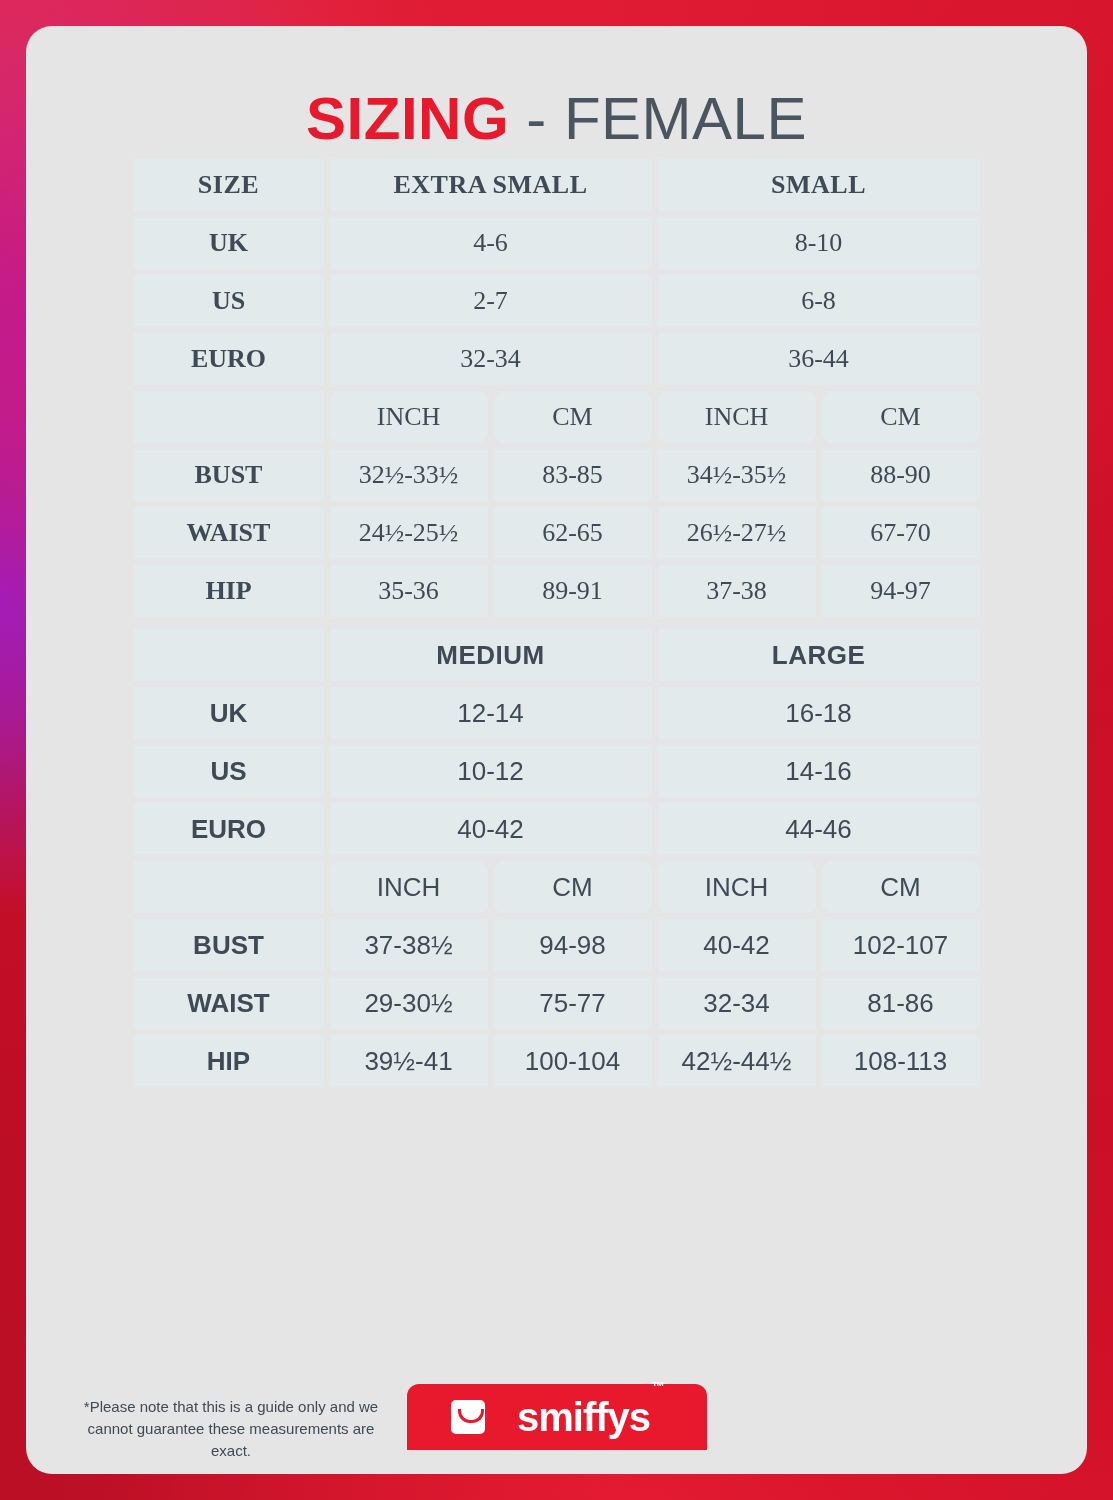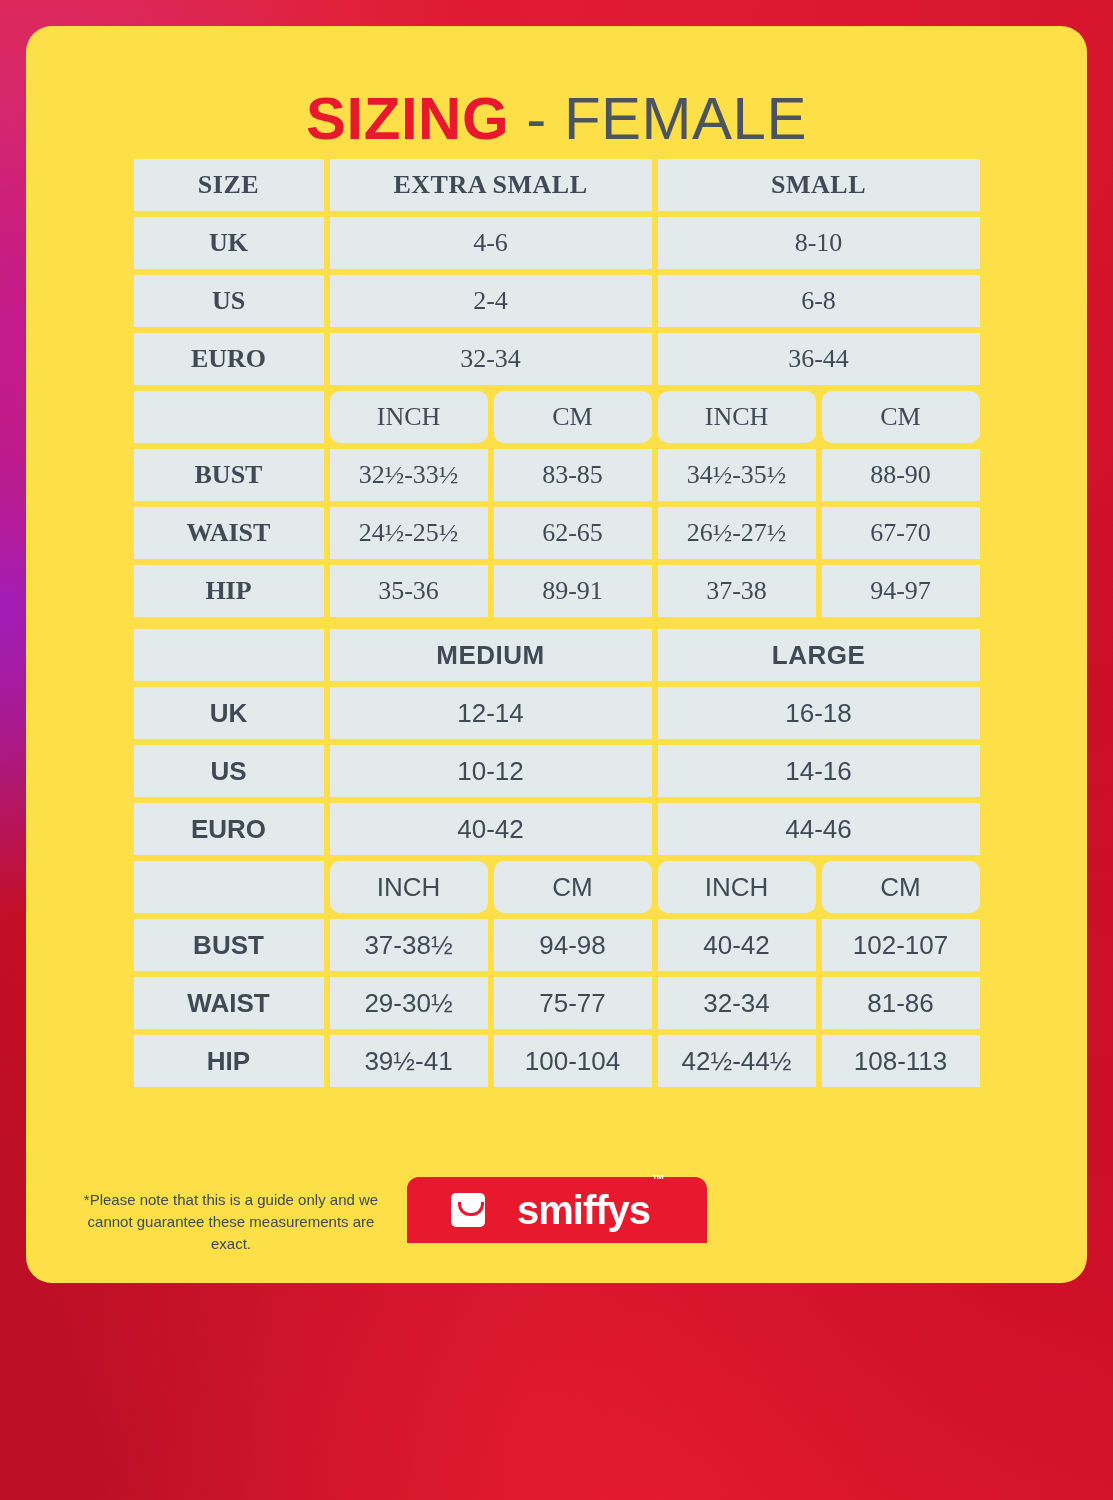--- a/index.html
+++ b/index.html
@@ -27,22 +27,22 @@
       radial-gradient(circle at 99% 75%, #ca0f26 0%, rgba(202,15,38,0) 40%),
       radial-gradient(circle at 60% 100%, #e51b32 0%, rgba(229,27,50,0) 45%),
       radial-gradient(circle at 10% 98%, #b00d22 0%, rgba(176,13,34,0) 35%),
       linear-gradient(160deg, #e01b33 0%, #c30f27 50%, #d8122a 100%);
   }
   .card {
     position: absolute;
     left: 26px;
     top: 26px;
     width: 1061px;
-    height: 1257px;
-    background: #fde047;
+    height: 1448px;
+    background: #e5e5e5;
     border-radius: 26px;
     box-sizing: border-box;
   }
   .title {
     text-align: center;
     margin-top: 58px;
     font-size: 60px;
     font-weight: bold;
     letter-spacing: 0.5px;
     white-space: nowrap;
@@ -95,21 +95,21 @@
     font-size: 26px;
     height: 50px;
     border-radius: 10px;
   }
   td.unitcell { width: 158px; }
 
   .footer {
     position: absolute;
     left: 0;
     right: 0;
-    bottom: 40px;
+    bottom: 24px;
     height: 64px;
     text-decoration: underline;
   }
   .note {
     position: absolute;
     left: 40px;
     top: 10px;
     width: 330px;
     text-align: center;
     font-size: 15px;
@@ -190,21 +190,21 @@
         <td class="hdr" colspan="2">EXTRA SMALL</td>
         <td class="hdr" colspan="2">SMALL</td>
       </tr>
       <tr>
         <td class="label">UK</td>
         <td colspan="2">4-6</td>
         <td colspan="2">8-10</td>
       </tr>
       <tr>
         <td class="label">US</td>
-        <td colspan="2">2-4</td>
+        <td colspan="2">2-7</td>
         <td colspan="2">6-8</td>
       </tr>
       <tr>
         <td class="label">EURO</td>
         <td colspan="2">32-34</td>
         <td colspan="2">36-44</td>
       </tr>
       <tr>
         <td class="blank"></td>
         <td class="subhdr unitcell">INCH</td>

